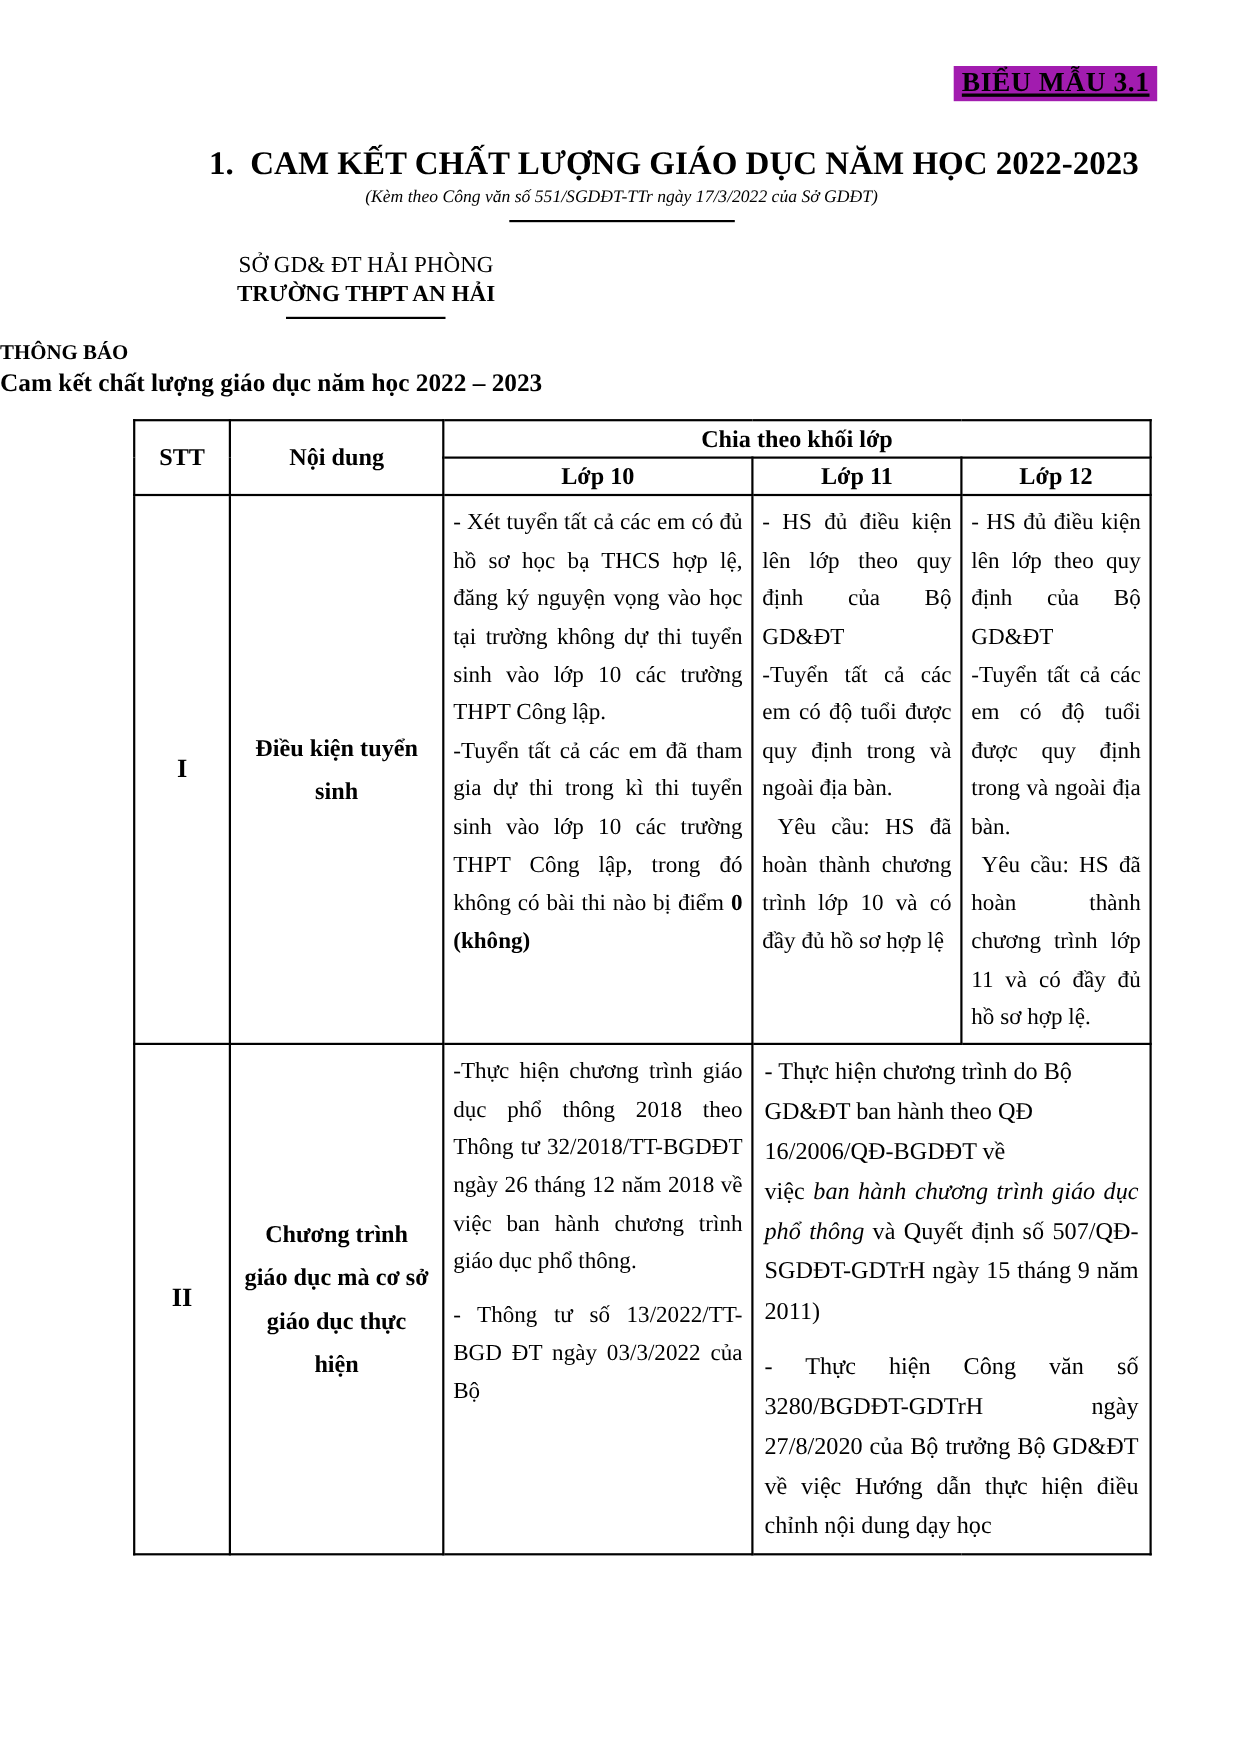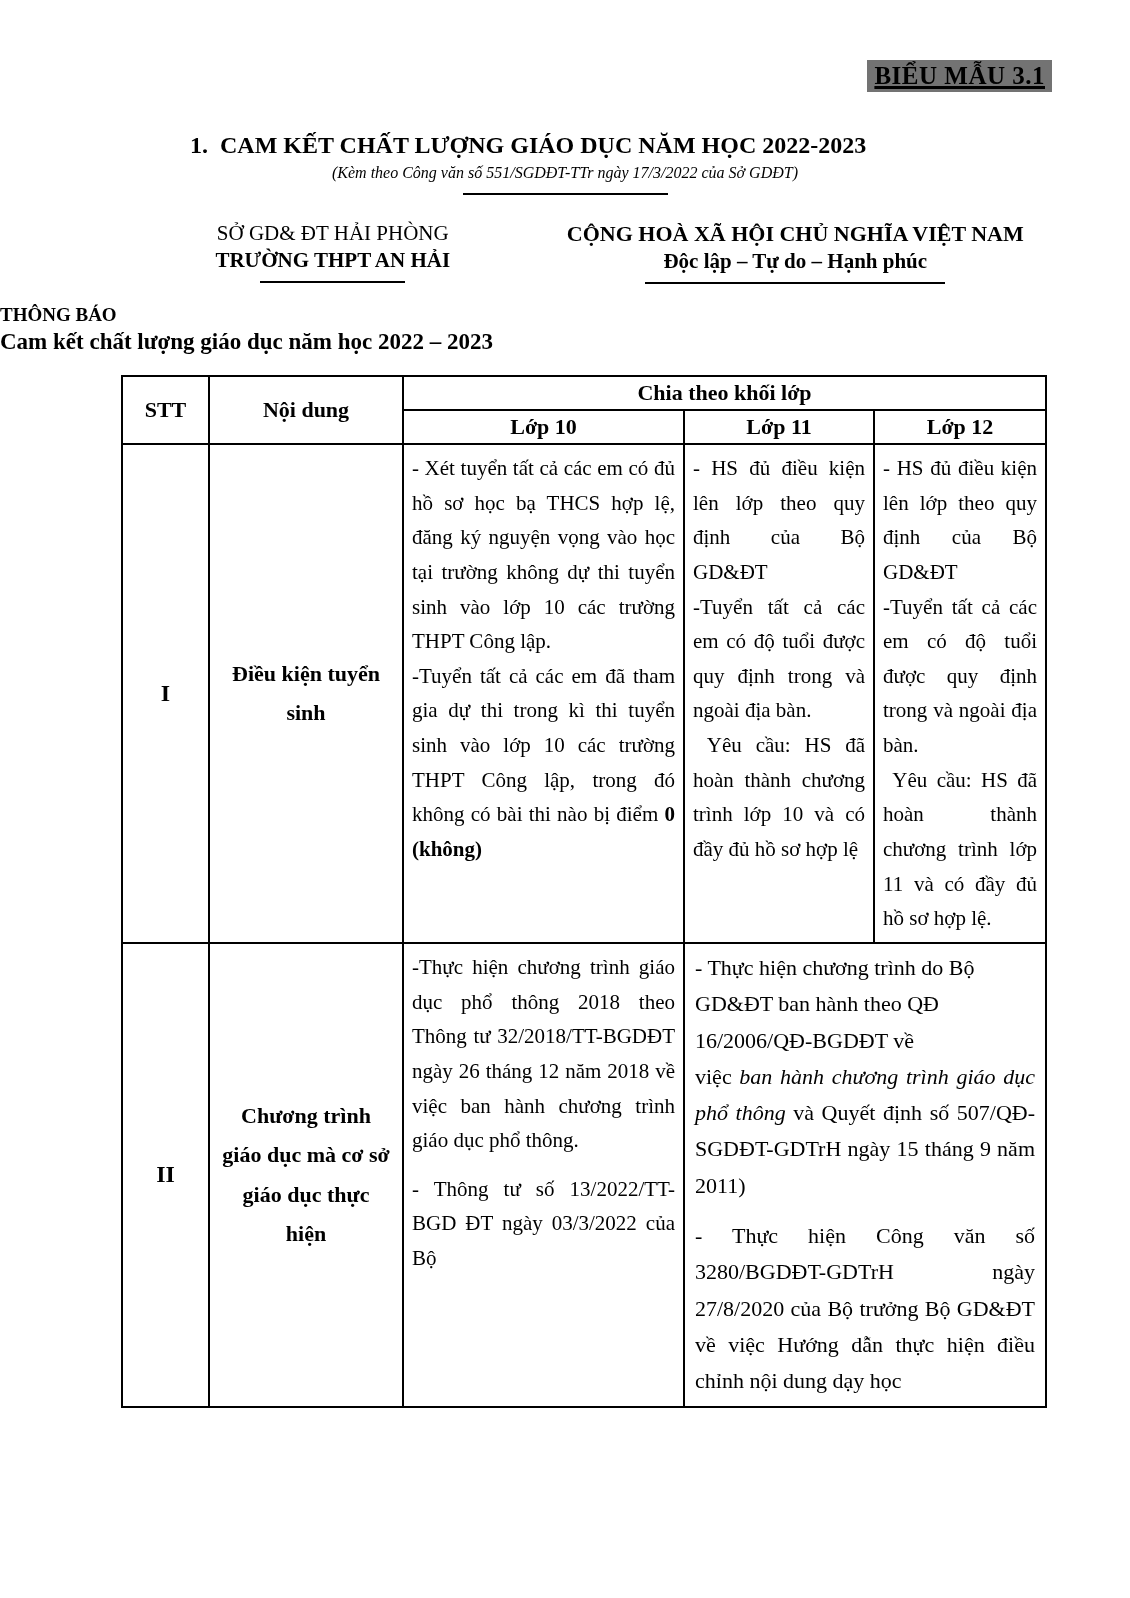--- a/index.html
+++ b/index.html
@@ -7,30 +7,30 @@
     position:relative;
     width:1130px; height:1598px;
     background:#ffffff; color:#000;
     font-family:"Liberation Serif","DejaVu Serif",serif;
     overflow:hidden;
     box-sizing:border-box;
     padding-top:132px;
   }
   .badge {
     position:absolute; top:60px; right:78px;
-    background:#737373;
+    background:#a21caf;
     font-weight:bold; font-size:25px;
     text-decoration:underline;
     text-decoration-thickness:2.5px;
     padding:2px 7px;
     letter-spacing:0.5px;
   }
   .doc-title {
     margin:0 0 0 190px;
-    font-weight:bold; font-size:24px;
+    font-weight:bold; font-size:30px;
     white-space:pre-wrap;
   }
   .doc-subtitle {
     margin-top:5px;
     text-align:center;
     font-style:italic; font-size:16px;
   }
   .title-rule { width:205px; height:2px; background:#000; margin:11px auto 0 auto; }
   .org-row { display:flex; margin-top:26px; padding:0 85px 0 120px; }
   .org-left  { flex:0 0 46%; text-align:center; }
@@ -76,25 +76,20 @@
 
   <div class="doc-title">1.  CAM KẾT CHẤT LƯỢNG GIÁO DỤC NĂM HỌC 2022-2023</div>
   <div class="doc-subtitle">(Kèm theo Công văn số 551/SGDĐT-TTr ngày 17/3/2022 của Sở GDĐT)</div>
   <div class="title-rule"></div>
 
   <div class="org-row">
     <div class="org-left">
       <div class="org-line1">SỞ GD&amp; ĐT HẢI PHÒNG</div>
       <div class="org-line2">TRƯỜNG THPT AN HẢI</div>
       <div class="org-rule left"></div>
-    </div>
-    <div class="org-right">
-      <div class="org-line1">CỘNG HOÀ XÃ HỘI CHỦ NGHĨA VIỆT NAM</div>
-      <div class="org-line2">Độc lập – Tự do – Hạnh phúc</div>
-      <div class="org-rule right"></div>
     </div>
   </div>
 
   <div class="notice-title">THÔNG BÁO</div>
   <div class="notice-subtitle">Cam kết chất lượng giáo dục năm học 2022 – 2023</div>
 
   <table class="commit">
     <colgroup>
       <col style="width:87px">
         <col style="width:194px">

